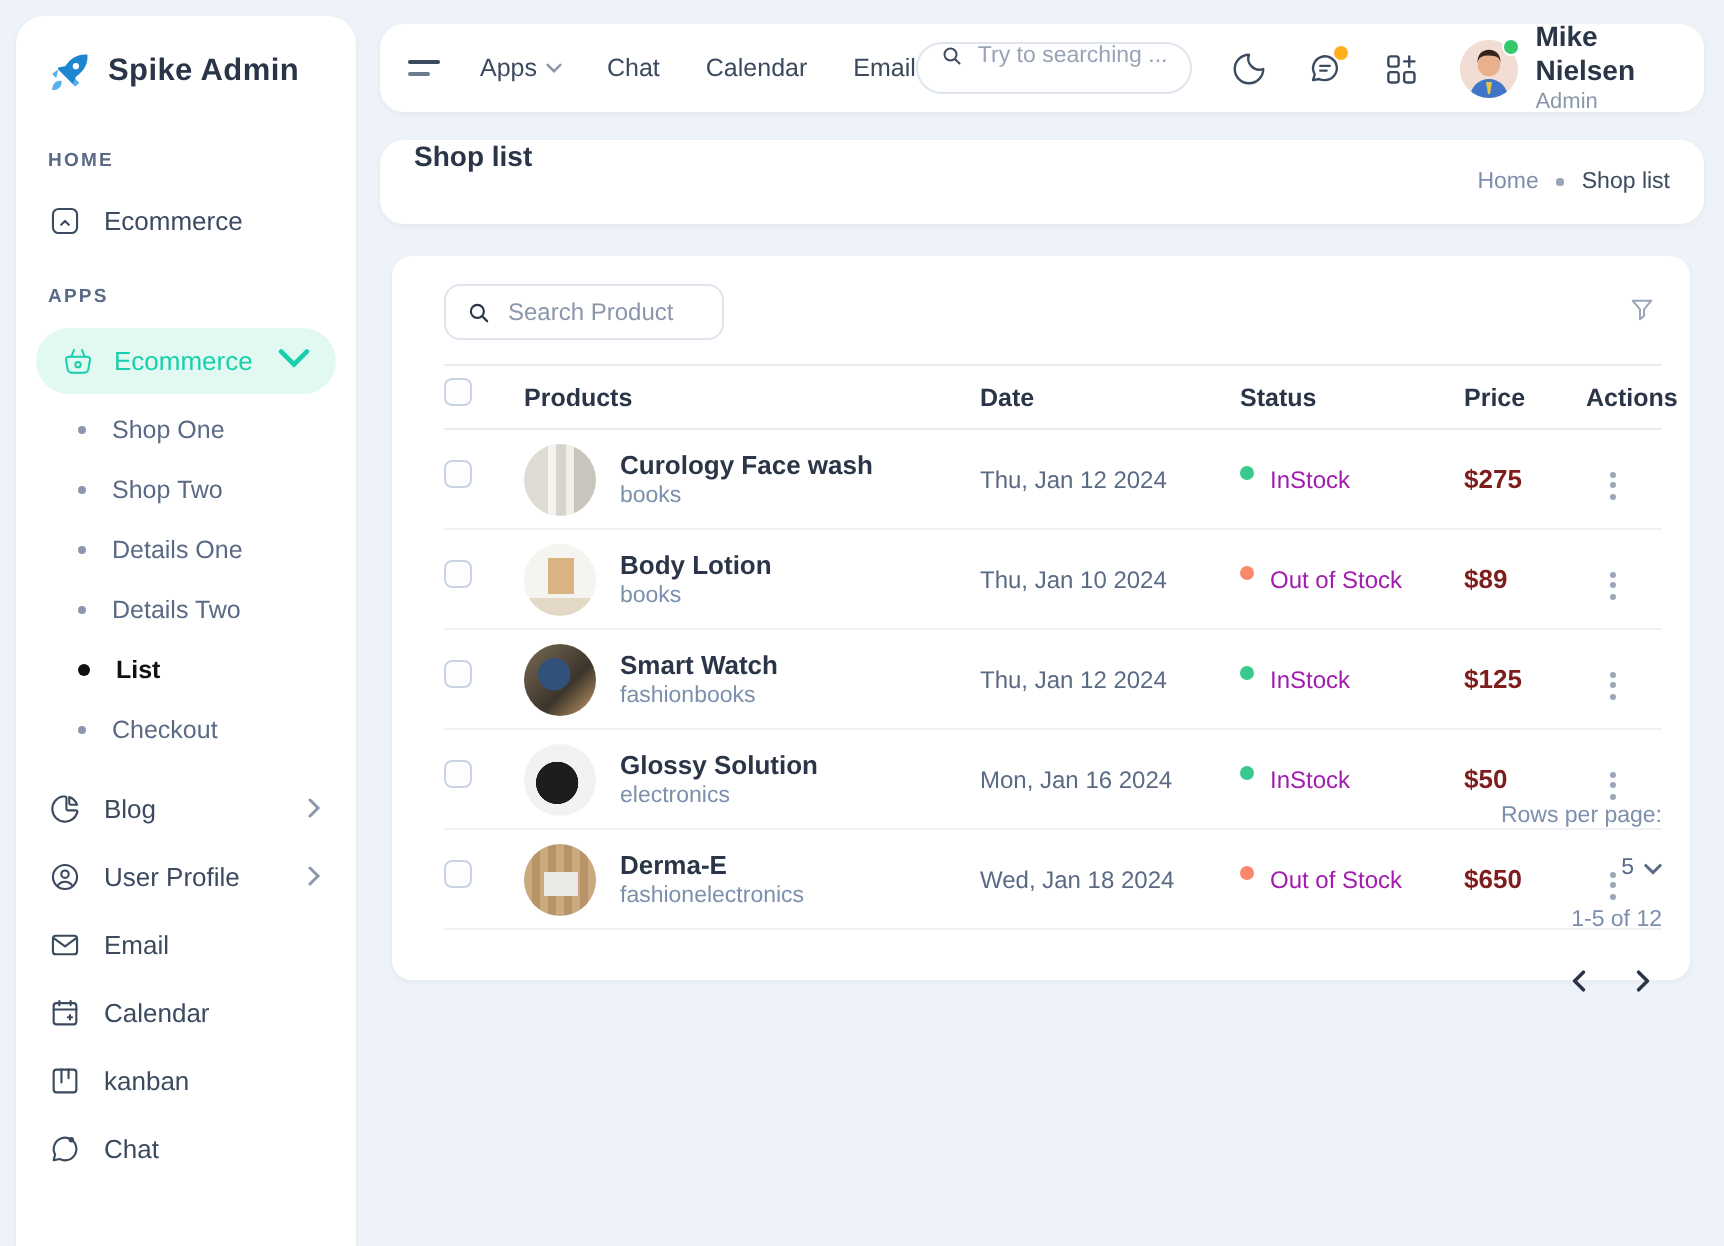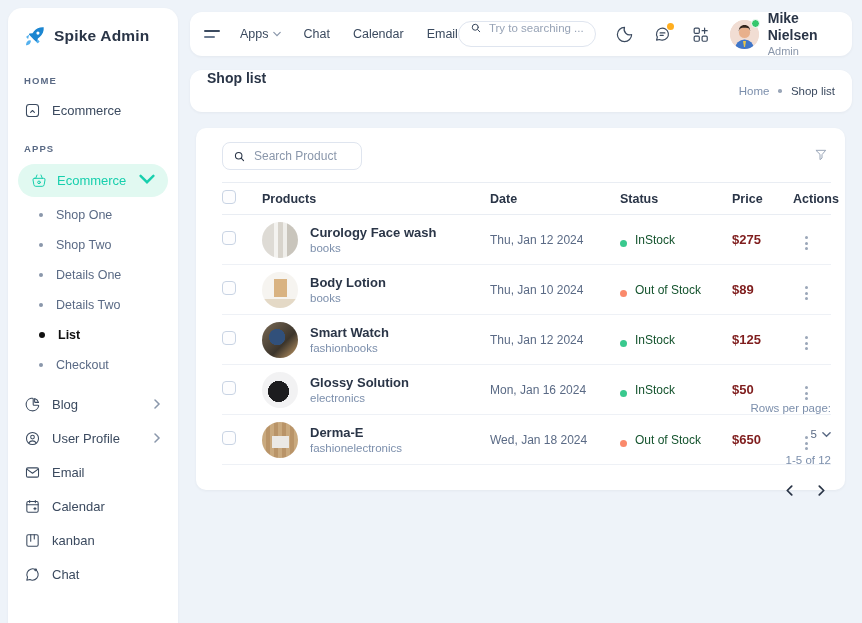--- a/index.html
+++ b/index.html
@@ -110,21 +110,21 @@
   .thumb { width:36px; height:36px; border-radius:50%; flex:none; }
   .thumb-0 { background:linear-gradient(90deg,#dedbd5 0 34%,#f4f3f0 34% 44%,#d8d4cc 44% 58%,#efeeea 58% 70%,#c9c5bc 70% 100%); }
   .thumb-1 { background:linear-gradient(#d9b382,#d9b382) 50% 42%/13px 18px no-repeat, linear-gradient(180deg,#f6f4f0 0 75%,#e4d9c6 75% 100%); }
   .thumb-2 { background:radial-gradient(circle at 42% 42%,#31507a 0 27%,rgba(0,0,0,0) 28%), linear-gradient(135deg,#7a6a56,#3c352b 60%,#caa06a); }
   .thumb-3 { background:radial-gradient(circle at 46% 54%,#1d1d1f 0 38%,#f2f2f3 39%); }
   .thumb-4 { background:linear-gradient(#ebe9e5,#ebe9e5) 55% 62%/17px 12px no-repeat, repeating-linear-gradient(90deg,#c9a97e 0 4px,#b99468 4px 8px); }
   .pinfo { display:flex; flex-direction:column; gap:2px; }
   .pname { font-size:13px; font-weight:bold; color:#2a3547; }
   .pcat { font-size:11.5px; color:#7c8fac; }
   .c-date { font-size:12px; color:#5a6a85; }
-  .c-status { display:flex; align-items:flex-end; gap:8px; font-size:12px; color:#14532d; }
+  .c-status { display:flex; align-items:flex-start; gap:8px; font-size:12px; color:#a21caf; }
   .dot { width:7px; height:7px; border-radius:50%; flex:none; }
   .dot-green { background:#39c98e; }
   .dot-red { background:#fa896b; }
   .c-price { font-size:13px; font-weight:bold; color:#7f1d1d; }
   .kebab { display:inline-flex; flex-direction:column; gap:2.5px; padding:4px 6px; cursor:pointer; margin-left:6px; }
   .kebab i { width:3px; height:3px; border-radius:50%; background:#9aa6b8; display:block; }
 
   .pagination {
     height:35px; display:flex; align-items:flex-end; justify-content:flex-end;
     gap:14px; font-size:11.5px; color:#7c8fac;flex-direction:column;

